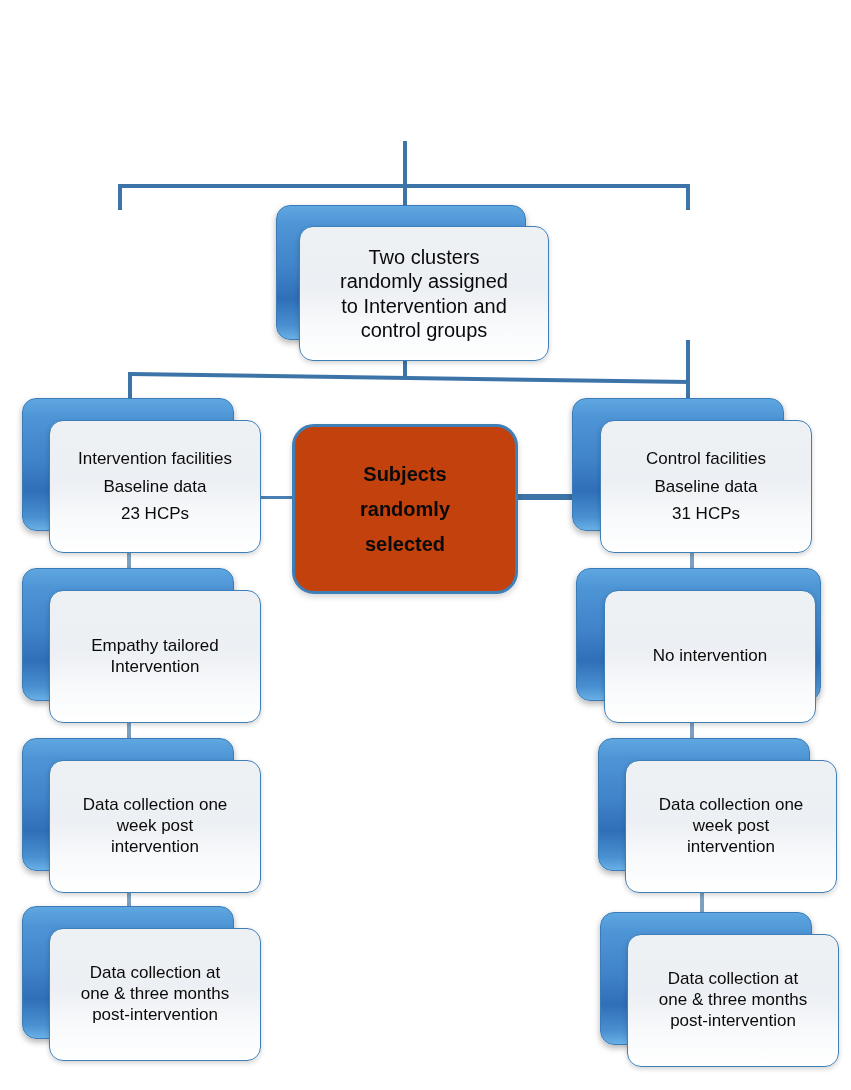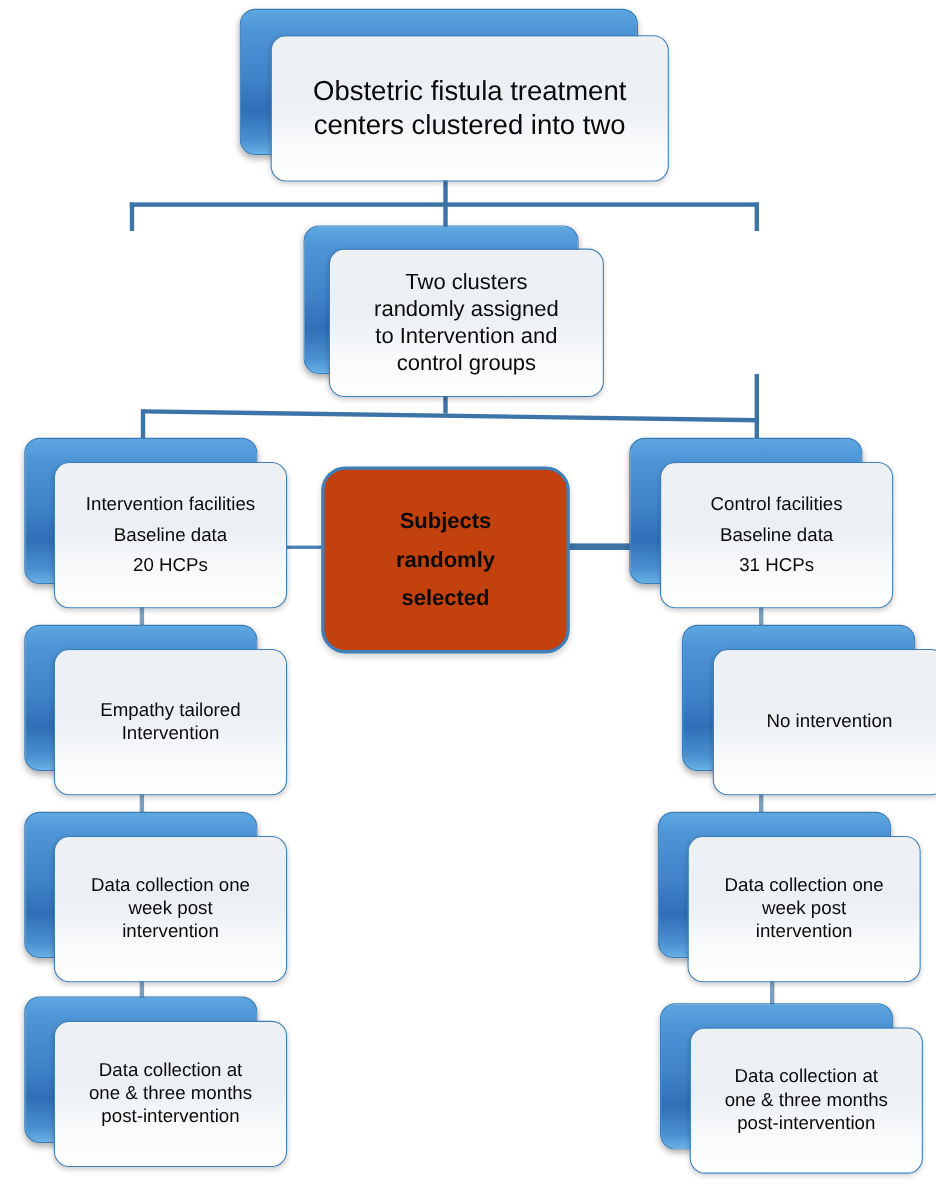--- a/index.html
+++ b/index.html
@@ -117,21 +117,21 @@
   #node-subjects .label { font-size: 20px; line-height: 1.75; }
 
   #node-ctl-base        { left: 572px; top: 398px; width: 212px; height: 133px; }
   #node-ctl-base .front { left: 28px;  top: 22px;  width: 212px; height: 133px; }
   #node-ctl-base .label { font-size: 17px; line-height: 1.62; }
 
   #node-empathy         { left: 22px;  top: 568px; width: 212px; height: 133px; }
   #node-empathy .front  { left: 27px;  top: 22px;  width: 212px; height: 133px; }
   #node-empathy .label  { font-size: 17px; }
 
-  #node-noint           { left: 620px; top: 568px; width: 212px; height: 133px; }
+  #node-noint           { left: 576px; top: 568px; width: 212px; height: 133px; padding-left: 33px; }
   #node-noint .front    { left: 28px;  top: 22px;  width: 212px; height: 133px; }
   #node-noint .label    { font-size: 17px; }
 
   #node-int-week        { left: 22px;  top: 738px; width: 212px; height: 133px; }
   #node-int-week .front { left: 27px;  top: 22px;  width: 212px; height: 133px; }
   #node-int-week .label { font-size: 17px; }
 
   #node-ctl-week        { left: 598px; top: 738px; width: 212px; height: 133px; }
   #node-ctl-week .front { left: 27px;  top: 22px;  width: 212px; height: 133px; }
   #node-ctl-week .label { font-size: 17px; }
@@ -172,46 +172,39 @@
   <div class="conn v pale" style="left:127px; top:700px; height:42px;"></div>
   <div class="conn v pale" style="left:127px; top:870px; height:42px;"></div>
 
   <div class="conn v pale" style="left:690px; top:531px; height:42px;"></div>
   <div class="conn v pale" style="left:690px; top:700px; height:44px;"></div>
   <div class="conn v pale" style="left:700px; top:870px; height:46px;"></div>
 
   <div class="conn h thin" style="left:237px; top:496px; width:58px; height:3px;"></div>
   <div class="conn h" style="left:515px; top:494px; width:62px; height:6px;"></div>
 
-  <div class="node" id="node-root">
-    <div class="back"></div>
-    <div class="front">
-      <span class="label">Obstetric fistula treatment
-centers clustered into two</span>
-    </div>
-  </div>
 
 
   <div class="node" id="node-assign">
     <div class="back"></div>
     <div class="front">
       <span class="label">Two clusters
 randomly assigned
 to Intervention and
 control groups</span>
     </div>
   </div>
 
 
   <div class="node" id="node-int-base">
     <div class="back"></div>
     <div class="front">
       <span class="label">Intervention facilities
 Baseline data
-20 HCPs</span>
+23 HCPs</span>
     </div>
   </div>
 
   <div class="node plain" id="node-subjects">
     <div class="front">
       <span class="label">Subjects
 randomly
 selected</span>
     </div>
   </div>

